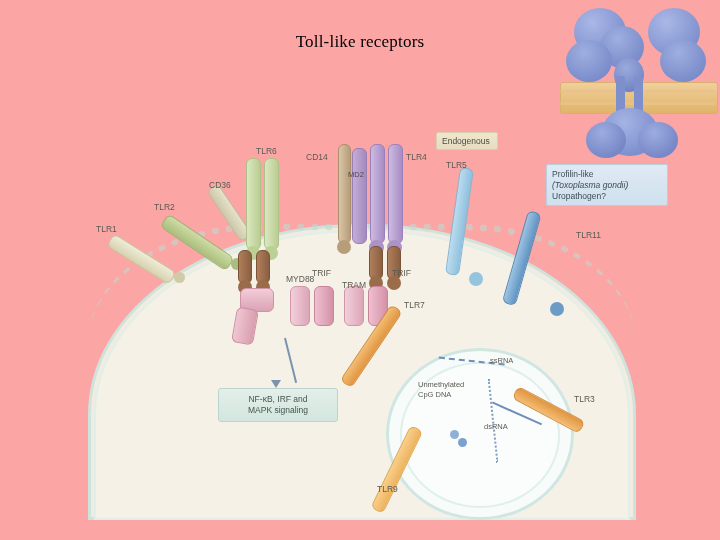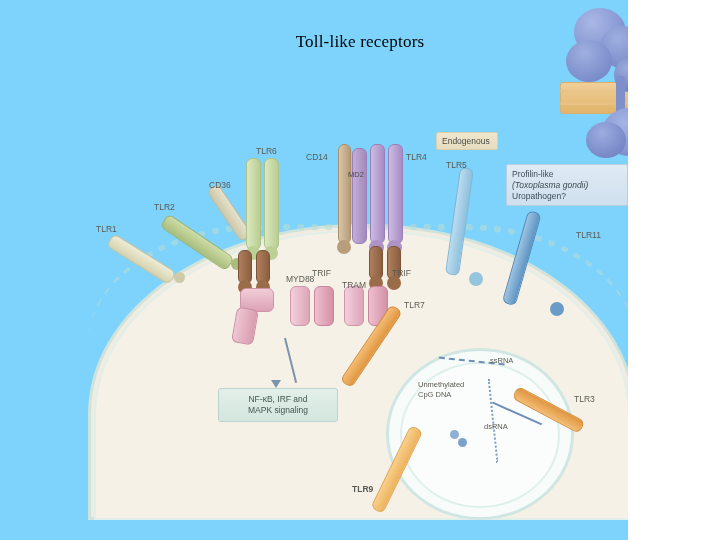--- a/index.html
+++ b/index.html
@@ -5,23 +5,23 @@
   html, body {
     margin: 0;
     padding: 0;
     background: #ffffff;
   }
   body {
     font-family: "Liberation Sans", sans-serif;
   }
   #slide {
     position: relative;
-    width: 628px;
+    width: 720px;
     height: 540px;
-    background: #7dd3fc;
+    background: #fca5a5;
     overflow: hidden;
   }
   #title {
     position: absolute;
     left: 0;
     top: 32px;
     width: 720px;
     text-align: center;
     font-family: "Liberation Serif", serif;
     font-size: 17px;
@@ -84,20 +84,21 @@
     padding: 4px 5px;
     border: 1px solid #d9cfae;
     background: linear-gradient(#efe6cd, #e6dcc0);
     border-radius: 2px;
     font-family: "Liberation Sans", sans-serif;
   }
   .ligand-box.blue {
     border: 1px solid #b9cfe0;
     background: linear-gradient(#dfeaf4, #cfe0ee);
     color: #3d4c56;
+    margin-left: 40px;
   }
   
   .lbl {
     position: absolute;
     font-size: 8.5px;
     color: #5a5a52;
     white-space: nowrap;
     font-family: "Liberation Sans", sans-serif;
   }
   .lbl.small { font-size: 7.5px; }
@@ -279,21 +280,21 @@
     <div class="endosome-outer" style="left:298px; top:288px; width:188px; height:172px;"></div>
     <div class="endosome-inner" style="left:312px; top:302px; width:160px; height:146px;"></div>
 
     <div class="rod" style="left:302px; top:248px; width:14px; height:92px; background:linear-gradient(90deg,#f3bd74,#e09540); border:1px solid #d48c38; transform:rotate(34deg); transform-origin:top center;"></div>
     <div class="lbl" style="left:316px; top:240px;">TLR7</div>
 
     <div class="rod" style="left:420px; top:332px; width:14px; height:76px; background:linear-gradient(90deg,#f3bd74,#e09540); border:1px solid #d48c38; transform:rotate(-62deg); transform-origin:top center;"></div>
     <div class="lbl" style="left:486px; top:334px;">TLR3</div>
 
     <div class="rod" style="left:322px; top:368px; width:14px; height:92px; background:linear-gradient(90deg,#f8cf8c,#edb25c); border:1px solid #e0a64f; transform:rotate(26deg); transform-origin:top center;"></div>
-    <div class="lbl" style="left:264px; top:424px;font-weight:bold;">TLR9</div>
+    <div class="lbl" style="left:289px; top:424px;">TLR9</div>
 
     <div style="position:absolute; left:350px; top:300px; width:66px; height:14px; border-top:2px dashed #6f8fb8; transform:rotate(6deg);"></div>
     <div class="lbl small" style="left:402px; top:296px;">ssRNA</div>
 
     <div style="position:absolute; left:404px; top:318px; width:14px; height:84px; border-left:2px dotted #7f9cc2; transform:rotate(-6deg);"></div>
     <div class="lbl small" style="left:330px; top:320px; white-space:normal; width:76px; line-height:10px;">
       <span>Unmethylated</span><br>
       <span>CpG DNA</span>
     </div>
 

